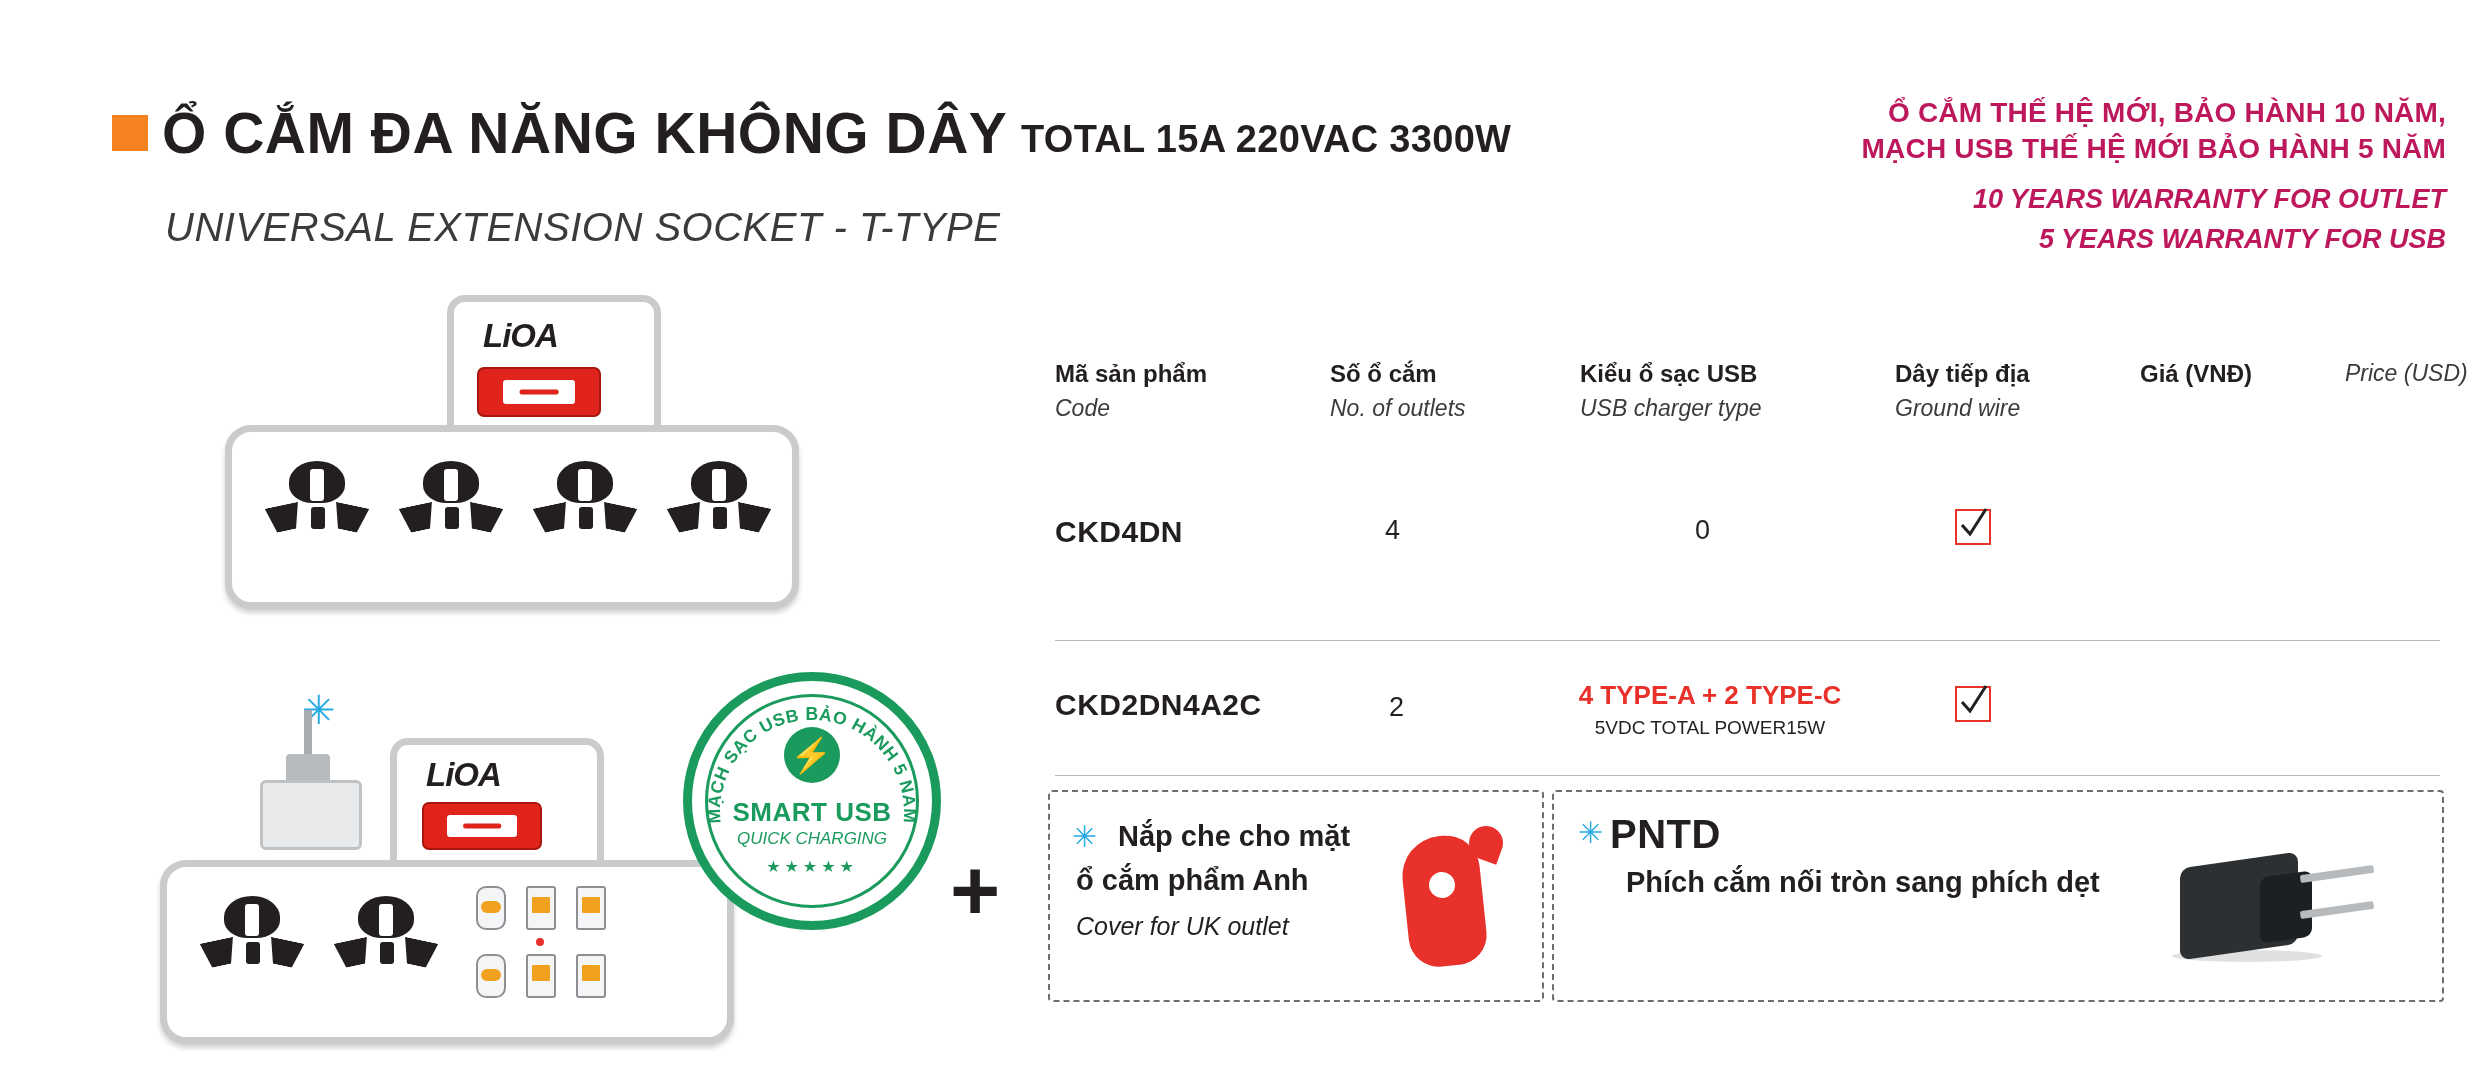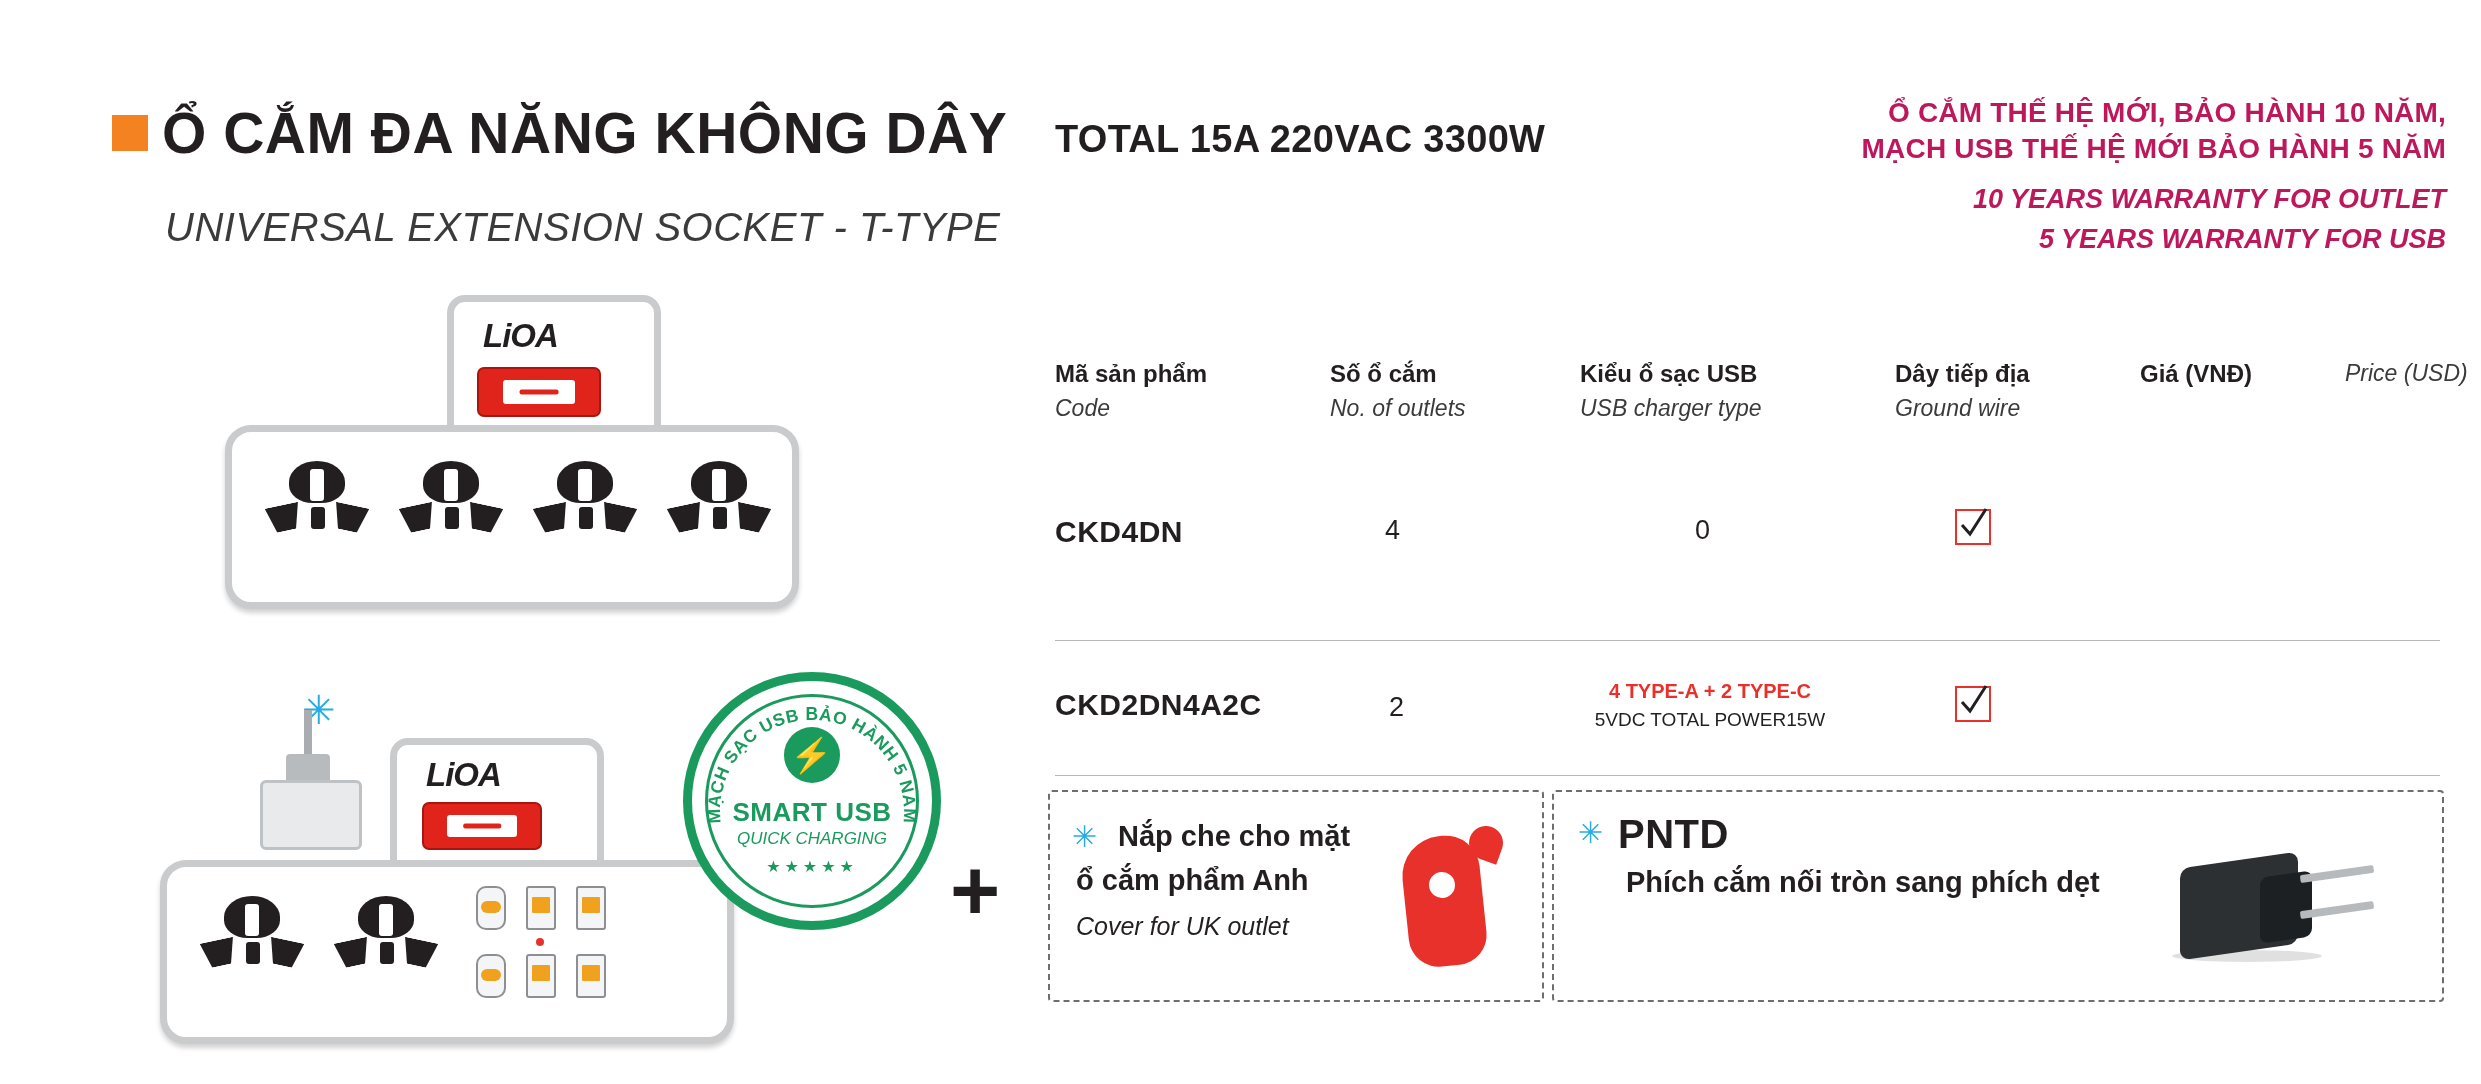--- a/index.html
+++ b/index.html
@@ -15,21 +15,21 @@
 
   
   .hdr-bullet{
     position:absolute;left:112px;top:115px;width:36px;height:36px;background:#f58220;
   }
   .hdr-title{
     position:absolute;left:162px;top:100px;
     font-size:57px;font-weight:bold;letter-spacing:.5px;white-space:nowrap;color:#231f20;
   }
   .hdr-total{
-    position:absolute;left:1055px;top:118px;
+    position:absolute;left:1021px;top:118px;
     font-size:38px;font-weight:bold;letter-spacing:.3px;white-space:nowrap;color:#231f20;
   }
   .hdr-sub{
     position:absolute;left:165px;top:205px;
     font-size:40px;font-style:italic;font-weight:500;letter-spacing:.5px;white-space:nowrap;color:#3b3b3b;
   }
 
   
   .warr{
     position:absolute;right:35px;top:95px;text-align:right;color:#be185d;
@@ -55,21 +55,21 @@
   .hr1{top:640px;}
   .hr2{top:775px;}
 
   
   .row{position:absolute;left:1055px;width:1385px;}
   .row1{top:515px;}
   .row2{top:680px;}
   .cell{position:absolute;top:0;}
   .code{font-size:30px;font-weight:bold;letter-spacing:.5px;white-space:nowrap;}
   .num{font-size:27px;white-space:nowrap;}
-  .usbtype{font-size:20px;font-weight:bold;color:#e8312a;white-space:nowrap;}
+  .usbtype{font-size:26px;font-weight:bold;color:#e8312a;white-space:nowrap;}
   .usbsub{font-size:19px;color:#231f20;white-space:nowrap;margin-top:6px;text-align:center;}
   .chk{
     width:32px;height:32px;border:2px solid #e8312a;position:relative;
   }
   .chk svg{position:absolute;left:2px;top:-4px;}
 
   
   .prod{position:absolute;}
 
   
@@ -349,21 +349,21 @@
     <span class="acc-en" style="left:26px;top:120px;">Cover for UK outlet</span>
   </div>
   <div class="ukcover">
     <div class="main"></div>
     <div class="tab"></div>
     <div class="hole"></div>
   </div>
 
   <div class="accbox acc2">
     <span class="acc-star" style="left:24px;top:26px;">✳</span>
-    <span class="acc-big" style="left:64px;top:20px;text-align:center;">PNTD</span>
+    <span class="acc-big" style="left:56px;top:20px;text-align:center;">PNTD</span>
     <span class="acc-t1" style="left:72px;top:74px;">Phích cắm nối tròn sang phích dẹt</span>
   </div>
   <div class="adapter">
     <div class="shadow"></div>
     <div class="blk"></div>
     <div class="blk2"></div>
     <div class="pin p1"></div>
     <div class="pin p2"></div>
   </div>
 

